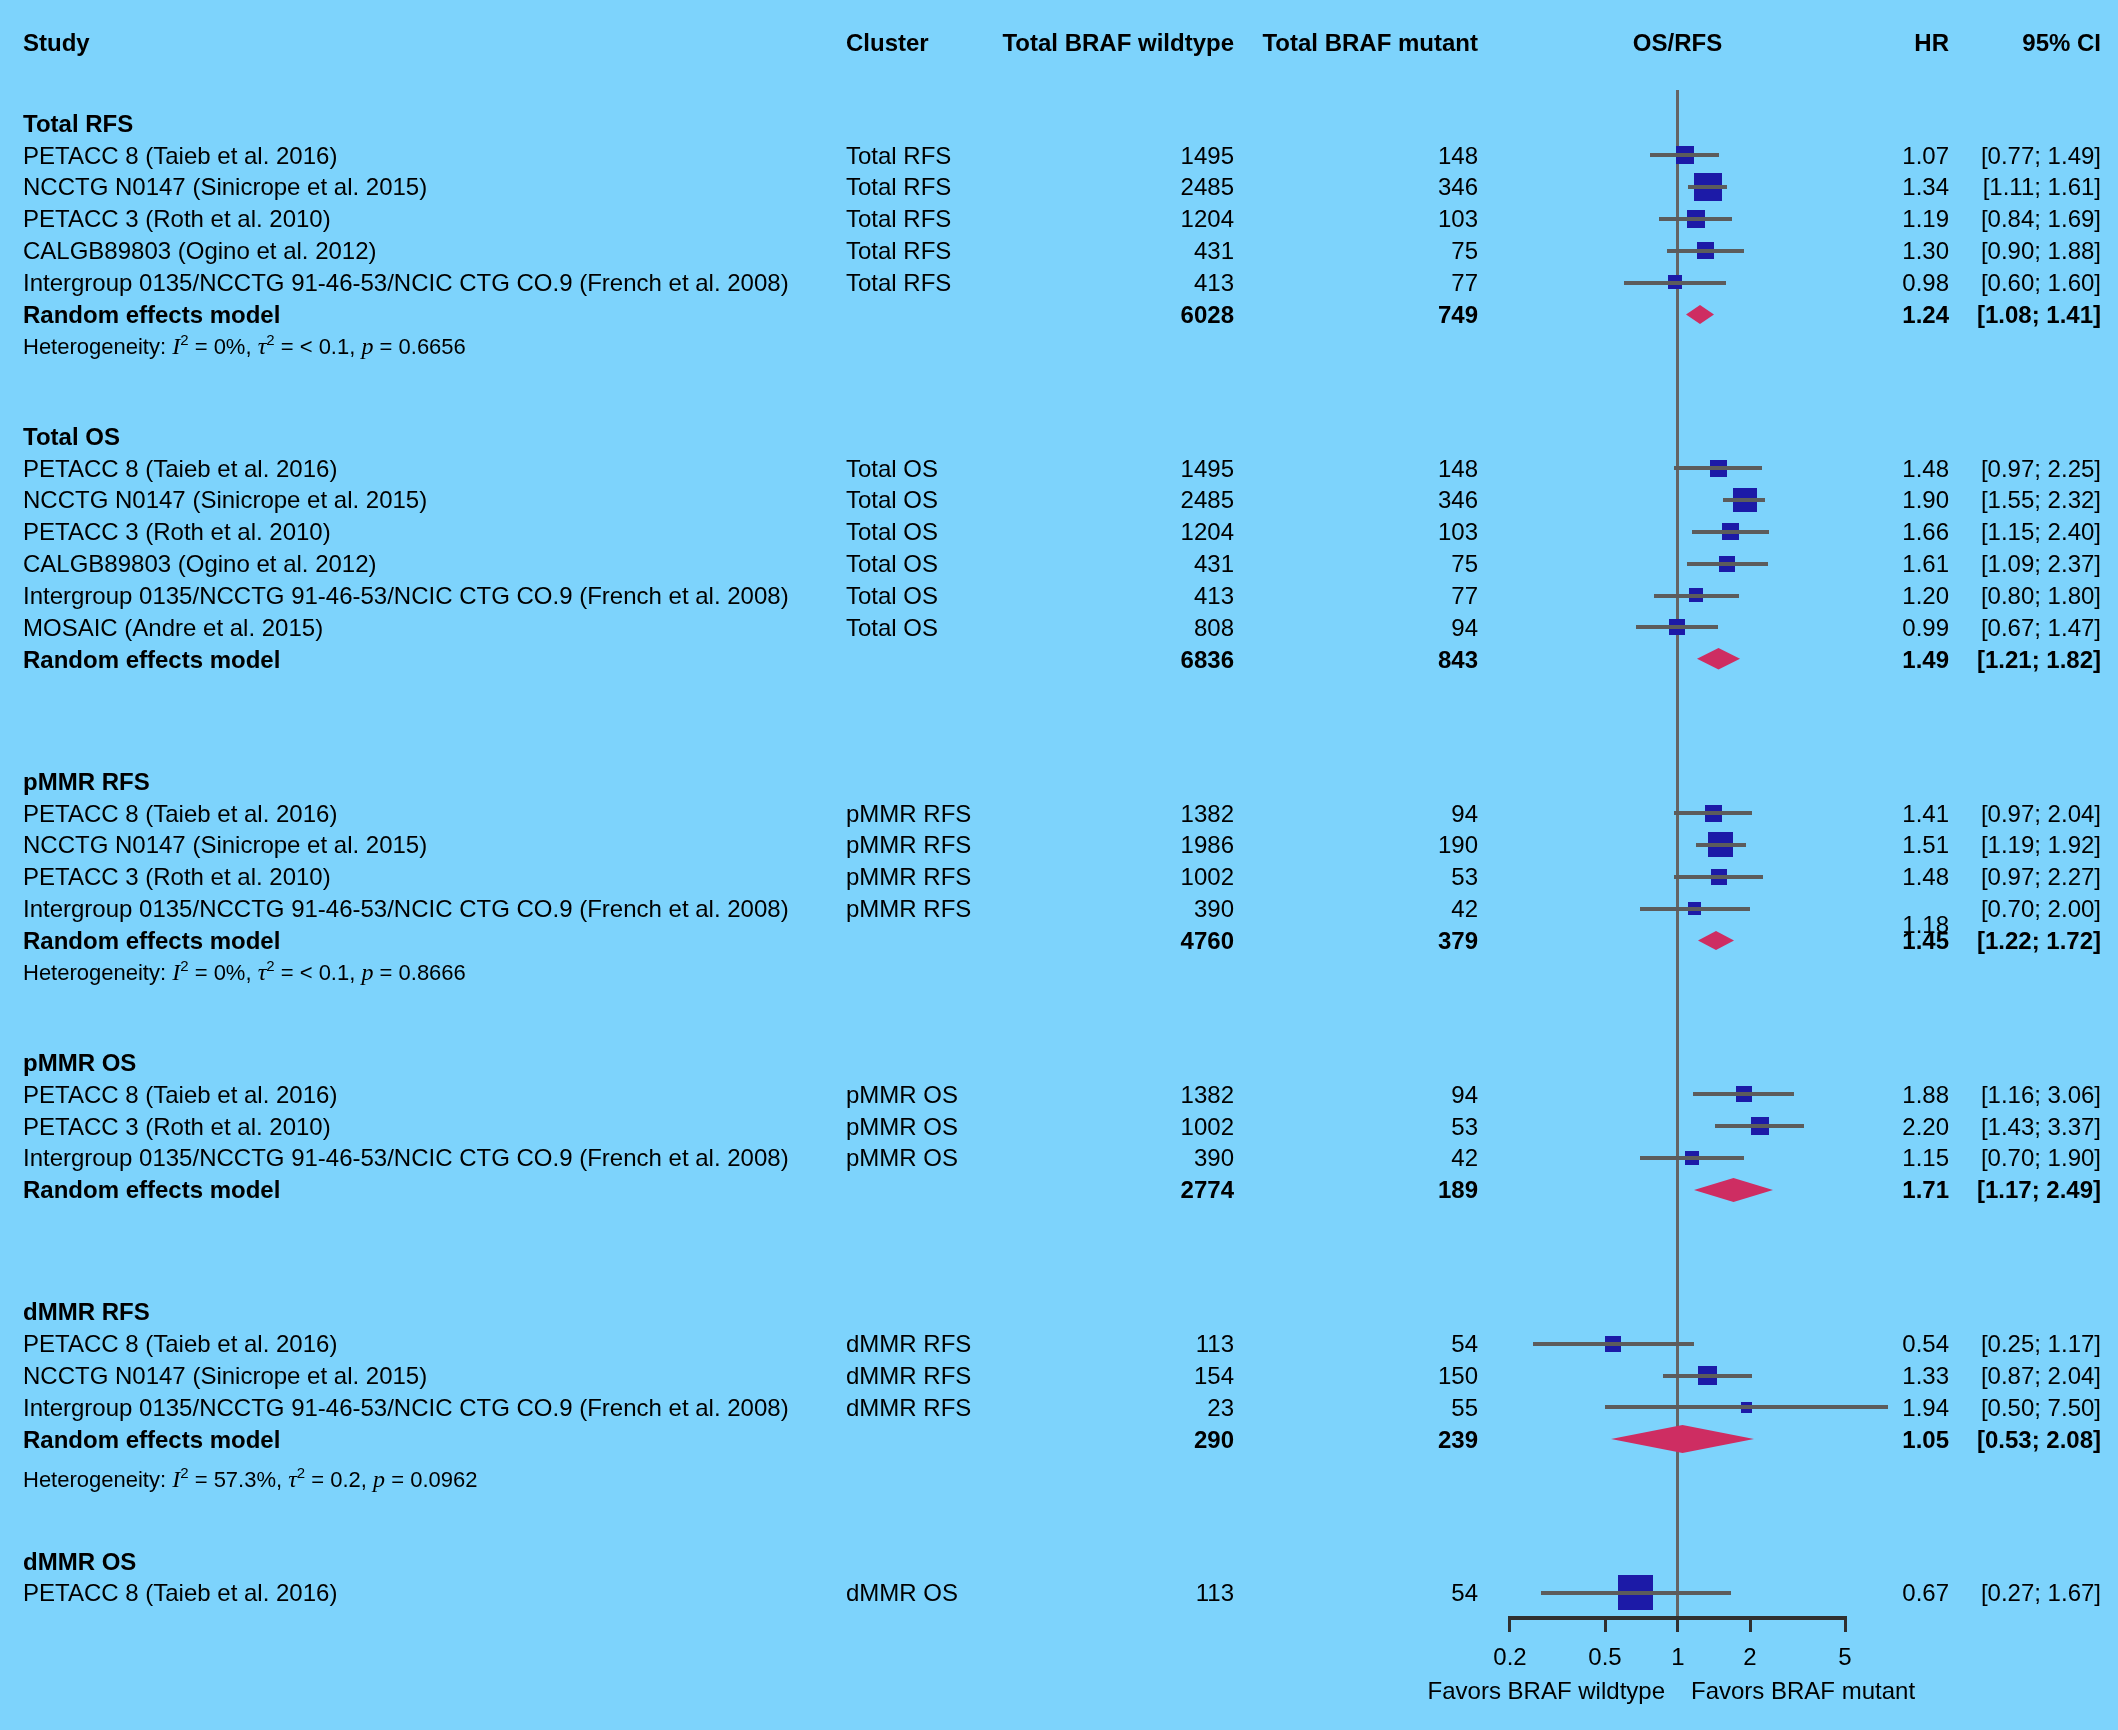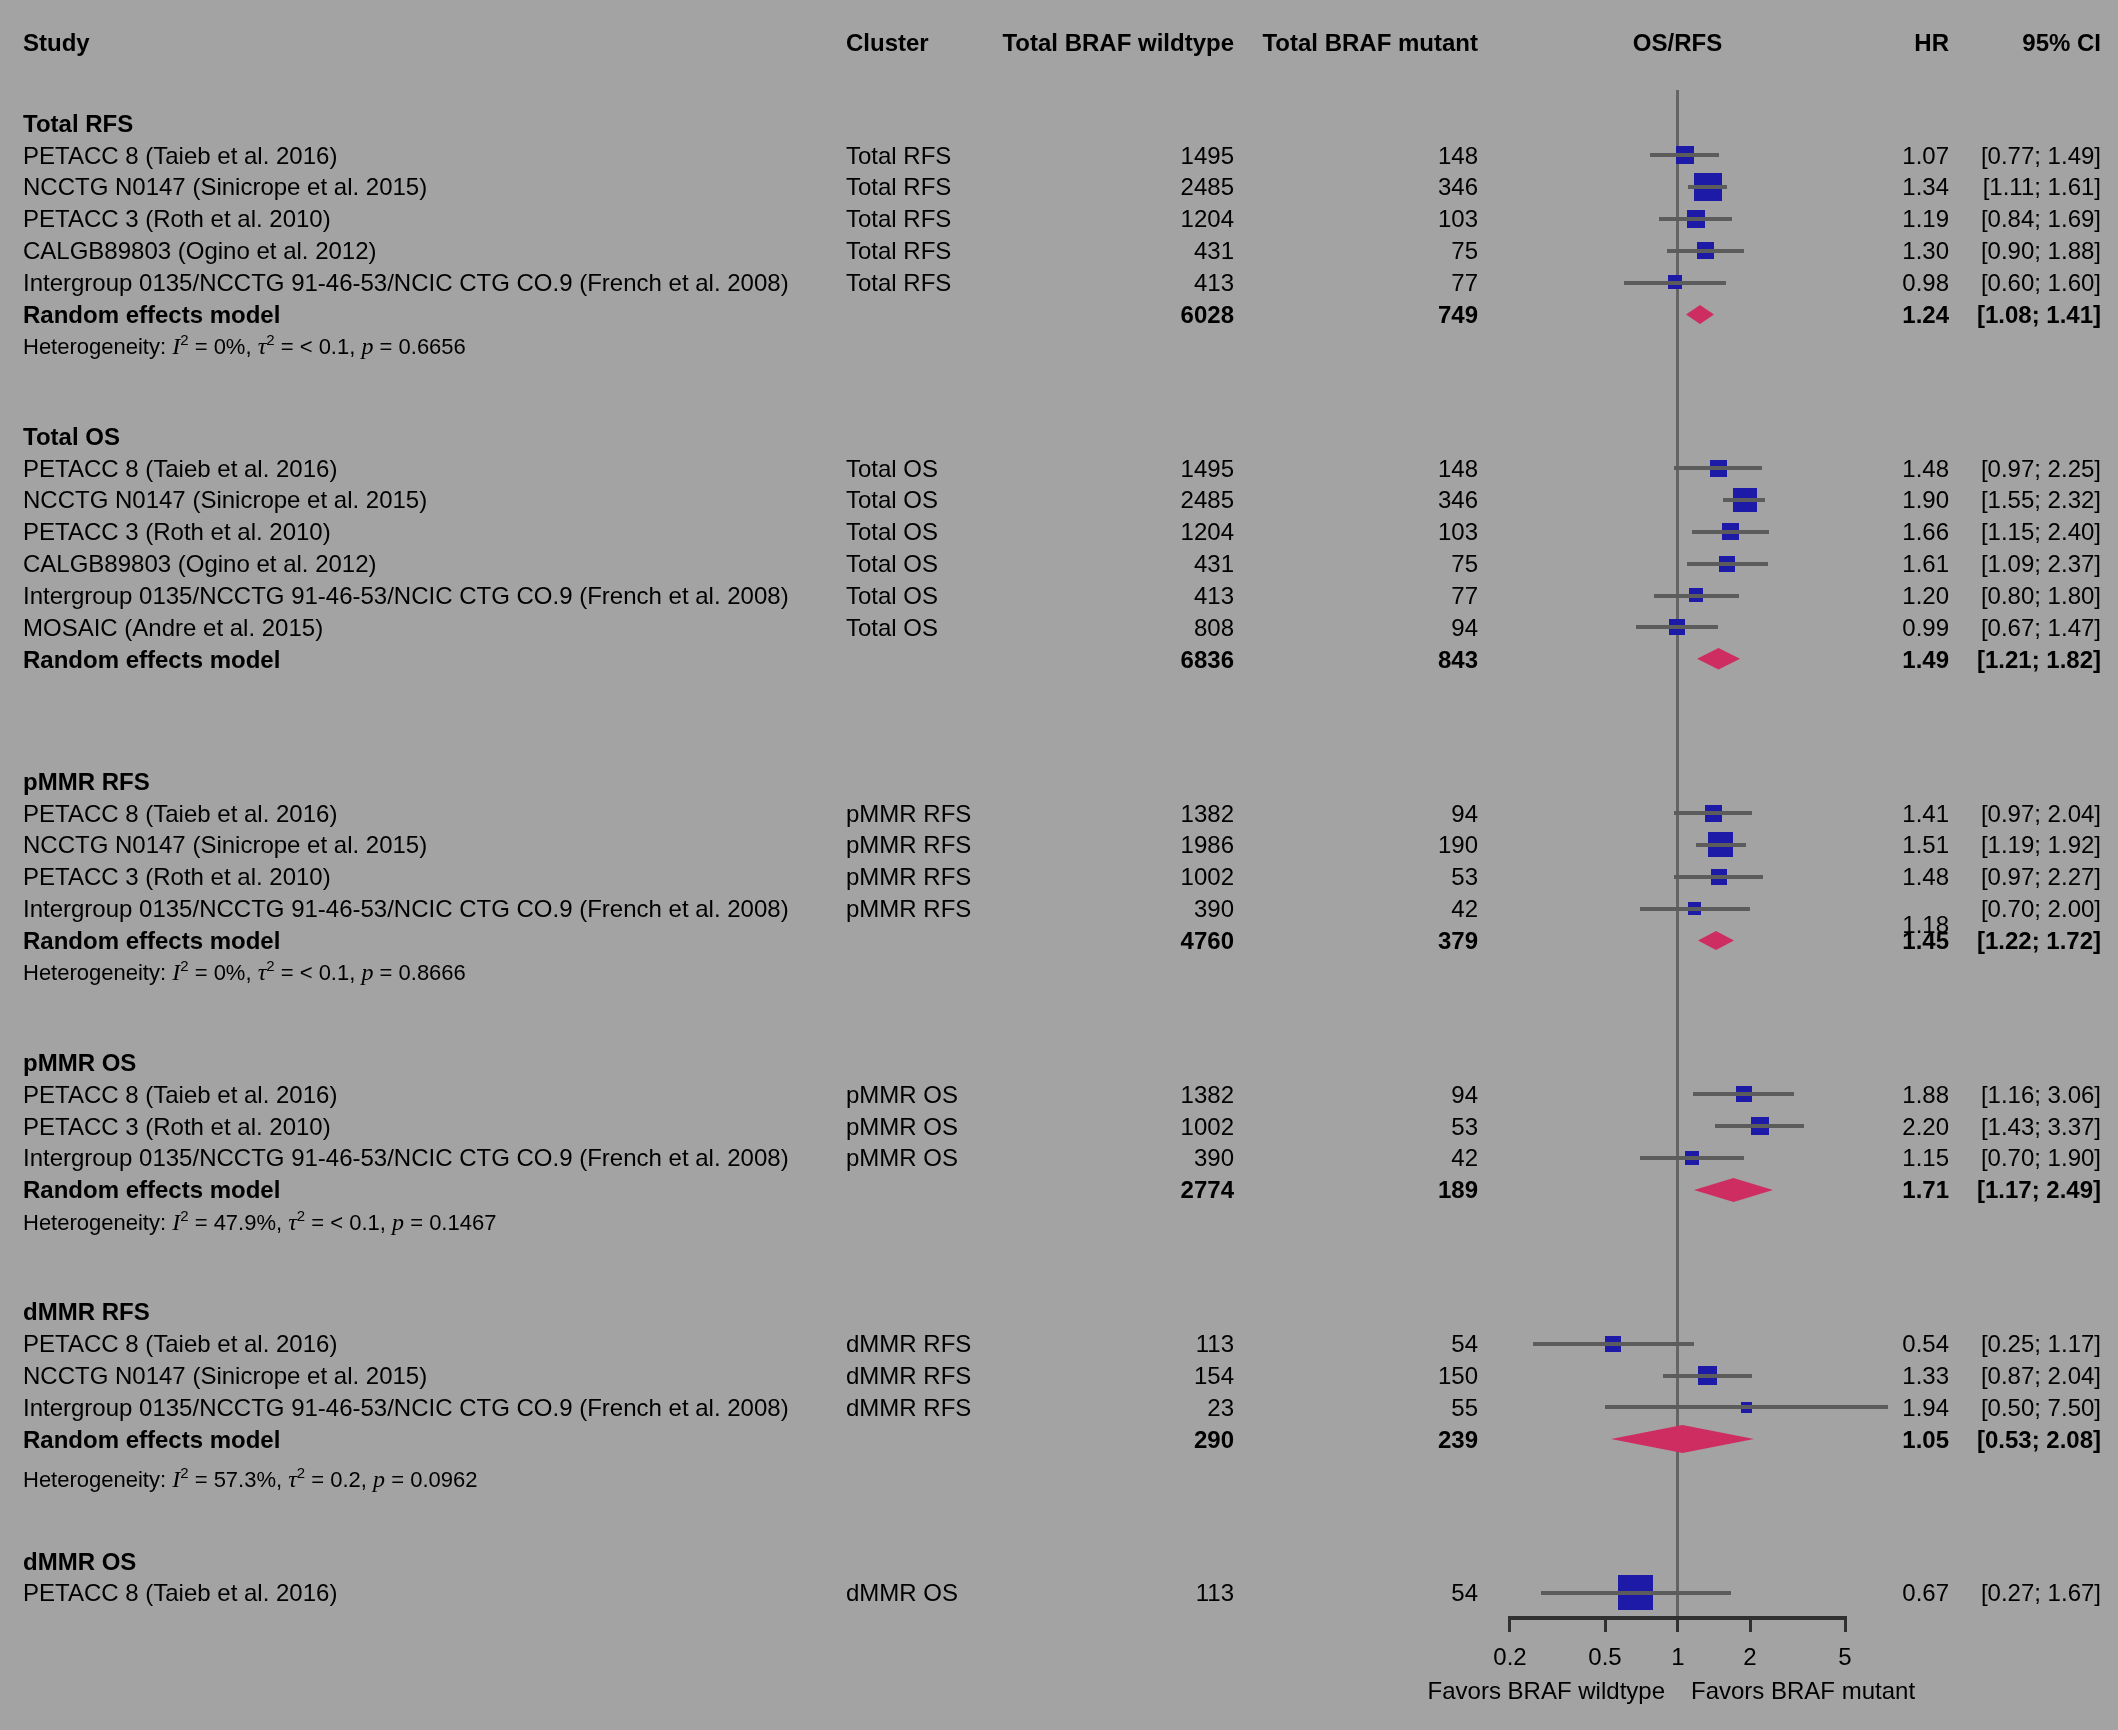--- a/index.html
+++ b/index.html
@@ -23,21 +23,21 @@
   .right { text-align: right; }
   .center { text-align: center; }
   .het { font-size: 22px; line-height: 28px; }
   .het span { white-space: pre; }
   .sym { font-family: "Liberation Serif", serif; font-style: italic; font-size: 24px; }
   .sup { font-size: 15px; position: relative; top: -9px; }
 </style>
 </head>
 <body>
 
-<div id="forest-plot" style="background: #a3a3a3;">
+<div id="forest-plot" style="background: #7dd3fc;">
     <div class="cell bold" style="position: absolute; top: 28px; left: 23px;">Study</div>
     <div class="cell bold" style="position: absolute; top: 28px; left: 846px;">Cluster</div>
     <div class="cell bold right" style="position: absolute; top: 28px; left: 982px; width: 252px;">Total BRAF wildtype</div>
     <div class="cell bold right" style="position: absolute; top: 28px; left: 1226px; width: 252px;">Total BRAF mutant</div>
     <div class="cell bold center" style="position: absolute; top: 28px; left: 1497px; width: 361px;">OS/RFS</div>
     <div class="cell bold right" style="position: absolute; top: 28px; left: 1697px; width: 252px;">HR</div>
     <div class="cell bold right" style="position: absolute; top: 28px; left: 1849px; width: 252px;">95% CI</div>
     <div style="position: absolute; left: 1676px; top: 90px; width: 3px; height: 1526px; background: rgb(100, 100, 100); z-index: 1;"></div>
     <div class="cell bold" style="position: absolute; top: 109px; left: 23px;">Total RFS</div>
     <div class="cell" style="position: absolute; top: 141px; left: 23px;">PETACC 8 (Taieb et al. 2016)</div>
@@ -206,21 +206,20 @@
     <div style="position: absolute; left: 1685px; top: 1151px; width: 14.4px; height: 14.4px; background: rgb(28, 26, 167); z-index: 2;"></div>
     <div style="position: absolute; left: 1640px; top: 1156px; width: 104px; height: 4.2px; background: rgb(92, 92, 92); z-index: 3;"></div>
     <div class="cell right" style="position: absolute; top: 1143px; left: 1697px; width: 252px;">1.15</div>
     <div class="cell right" style="position: absolute; top: 1143px; left: 1849px; width: 252px;">[0.70; 1.90]</div>
     <div class="cell bold" style="position: absolute; top: 1175px; left: 23px;">Random effects model</div>
     <div class="cell bold right" style="position: absolute; top: 1175px; left: 982px; width: 252px;">2774</div>
     <div class="cell bold right" style="position: absolute; top: 1175px; left: 1226px; width: 252px;">189</div>
     <div style="position: absolute; left: 1694px; top: 1178px; width: 79px; height: 24px; background: rgb(206, 45, 98); z-index: 3; clip-path: polygon(50% 0px, 100% 50%, 50% 100%, 0px 50%);"></div>
     <div class="cell bold right" style="position: absolute; top: 1175px; left: 1697px; width: 252px;">1.71</div>
     <div class="cell bold right" style="position: absolute; top: 1175px; left: 1849px; width: 252px;">[1.17; 2.49]</div>
-    <div class="cell het" style="position: absolute; left: 23px; top: 1208px;"><span>Heterogeneity: </span><span class="sym">I</span><span class="sup">2</span><span> = </span><span>47.9%</span><span>, </span><span class="sym">τ</span><span class="sup">2</span><span> = </span><span>&lt; 0.1</span><span>, </span><span class="sym">p</span><span> = </span><span>0.1467</span></div>
     <div class="cell bold" style="position: absolute; top: 1297px; left: 23px;">dMMR RFS</div>
     <div class="cell" style="position: absolute; top: 1329px; left: 23px;">PETACC 8 (Taieb et al. 2016)</div>
     <div class="cell" style="position: absolute; top: 1329px; left: 846px;">dMMR RFS</div>
     <div class="cell right" style="position: absolute; top: 1329px; left: 982px; width: 252px;">113</div>
     <div class="cell right" style="position: absolute; top: 1329px; left: 1226px; width: 252px;">54</div>
     <div style="position: absolute; left: 1605px; top: 1336px; width: 15.6px; height: 15.6px; background: rgb(28, 26, 167); z-index: 2;"></div>
     <div style="position: absolute; left: 1533px; top: 1342px; width: 161px; height: 4.2px; background: rgb(92, 92, 92); z-index: 3;"></div>
     <div class="cell right" style="position: absolute; top: 1329px; left: 1697px; width: 252px;">0.54</div>
     <div class="cell right" style="position: absolute; top: 1329px; left: 1849px; width: 252px;">[0.25; 1.17]</div>
     <div class="cell" style="position: absolute; top: 1361px; left: 23px;">NCCTG N0147 (Sinicrope et al. 2015)</div>

